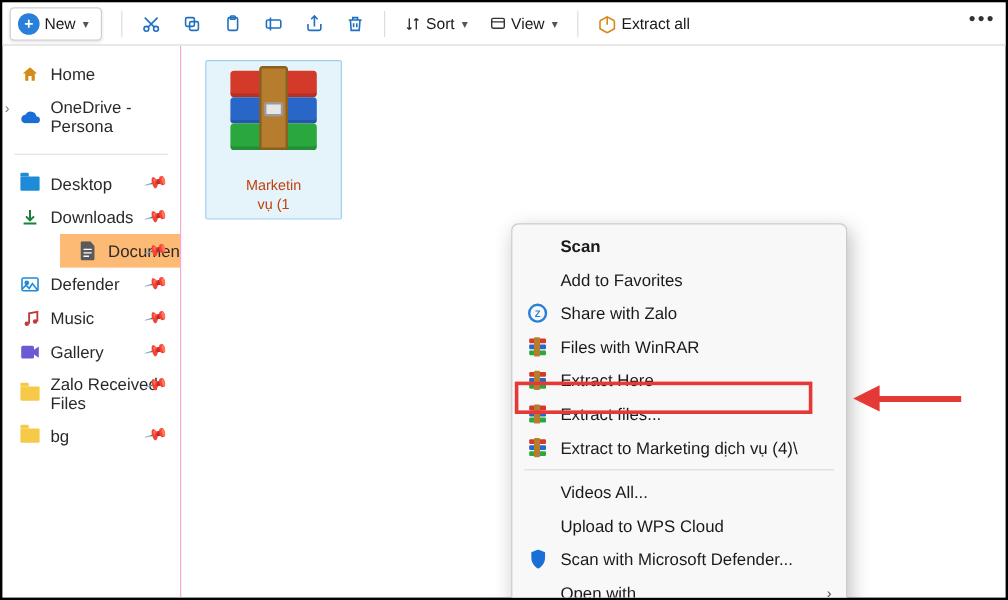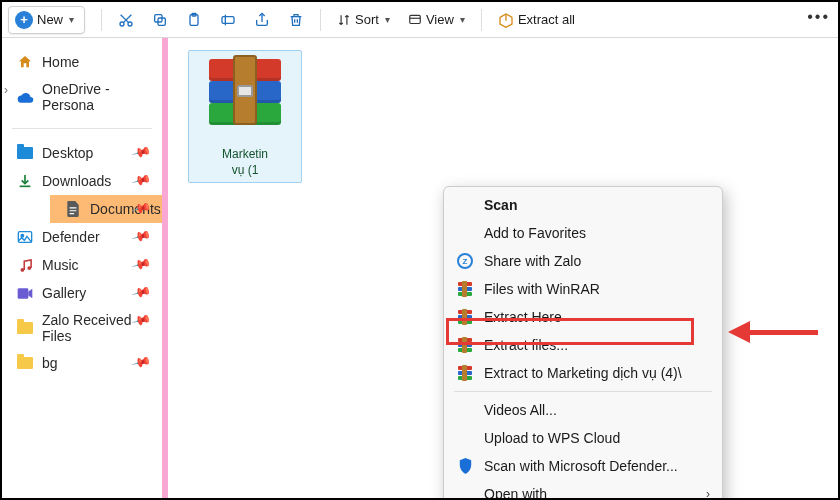--- a/index.html
+++ b/index.html
@@ -67,23 +67,23 @@
     font-size: 16px; letter-spacing: 2px; color: #333;
   }
 
   
   .main {
     display: flex;
     height: calc(500px - 36px - 4px);
   }
 
   .sidebar {
-    width: 166px;
+    width: 149px;
     flex: none;
-    border-right: 6px solid #f9a8d4;
+    border-right: 1px solid #f9a8d4;
     padding: 10px 0 0 0;
     overflow: hidden;
   }
 
   .sb-item {
     display: flex; align-items: center; gap: 8px;
     padding: 5px 10px 5px 14px;
     font-size: 14px;
     color: #2a2a2a;
     cursor: default;
@@ -156,21 +156,21 @@
   .strap {
     position:absolute; left:32px; top:0; width:24px; height:70px;
     background:#b67d2e; border:2px solid #8a5f20; border-radius:3px;
   }
   .buckle{
     position:absolute; left:36px; top:30px; width:16px; height:12px;
     background:#e6e6e6; border:2px solid #999; border-radius:2px;
   }
 
   .file-name {
-    font-size: 12px; line-height: 1.3; color:#14532d;
+    font-size: 12px; line-height: 1.3; color:#c2410c;
   }
 
   
   .ctx {
     position: absolute;
     left: 275px; top: 148px;
     width: 280px;
     background: #f8f8f8;
     border: 1px solid #ccc;
     box-shadow: 3px 5px 16px rgba(0,0,0,.25);

